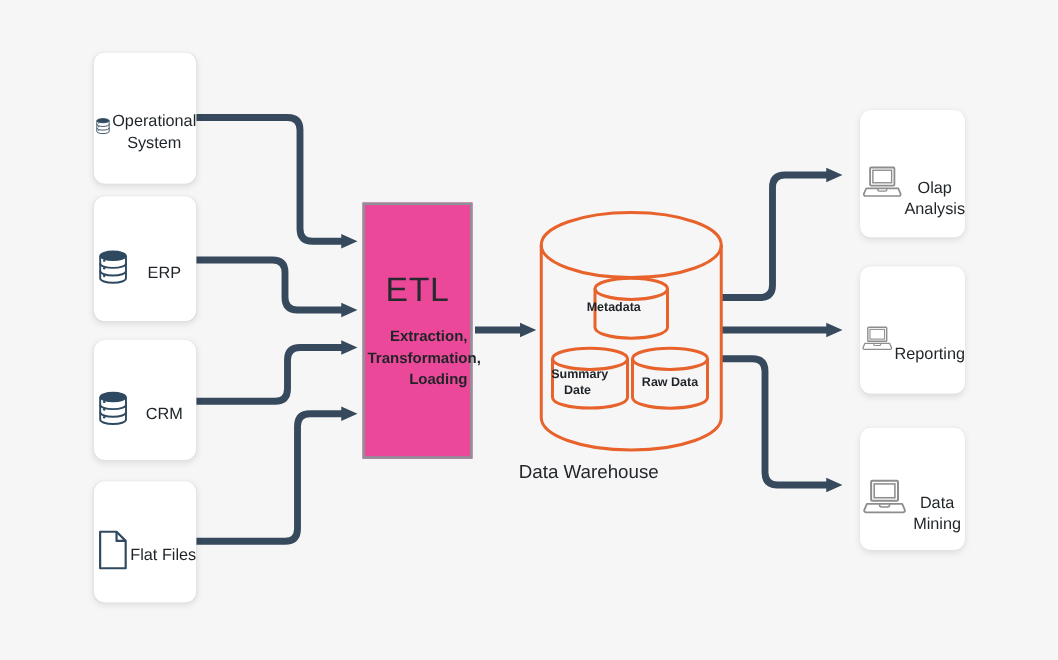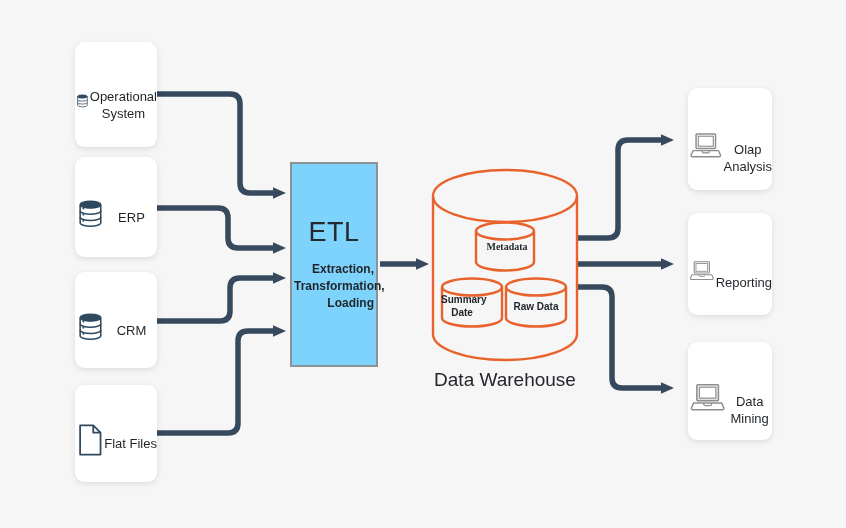--- a/index.html
+++ b/index.html
@@ -36,44 +36,44 @@
   #card-opsystem{top:42px;height:105px;box-sizing:border-box;}
   #card-erp{top:157px;height:100px;box-sizing:border-box;}
   #card-crm{top:272px;height:96px;box-sizing:border-box;}
   #card-flatfiles{top:385px;height:97px;box-sizing:border-box;}
   #card-olap{top:88px;height:102px;box-sizing:border-box;}
   #card-reporting{top:213px;height:102px;box-sizing:border-box;align-items:center;}
   #card-mining{top:342px;height:98px;box-sizing:border-box;}
   .etl-box{
     position:absolute;left:290px;top:162px;width:88px;height:205px;
     box-sizing:border-box;
-    background:#7dd3fc;
+    background:#ec4899;
     border:2px solid #8e9297;
     display:flex;flex-direction:column;align-items:center;justify-content:center;
     z-index:2;
   }
   .etl-title{
     font-size:27px;font-weight:400;color:#26292e;letter-spacing:0.5px;
   }
   .etl-subtitle{
     margin-top:13px;width:80px;
     font-size:12px;font-weight:bold;color:#1f2428;
     text-align:right;line-height:1.4;
   }
   .wh-label{
     position:absolute;z-index:3;
     font-weight:bold;color:#1f2428;font-size:10px;
     text-align:center;line-height:1.25;
   }
-  #lbl-metadata{left:472px;top:241px;width:70px;font-family:Liberation Serif, serif;}
+  #lbl-metadata{left:456px;top:241px;width:70px;}
   #lbl-summary{left:441px;top:294px;width:42px;}
   #lbl-rawdata{left:506px;top:301px;width:60px;}
   .dw-title{
     position:absolute;left:415px;top:369px;width:180px;z-index:3;
-    text-align:center;font-size:19px;font-weight:500;color:#23272b;
+    text-align:left;font-size:15px;font-weight:500;color:#23272b;
   }
 </style>
 </head>
 <body>
 
 <div class="canvas">
 
   <svg class="overlay" width="846" height="528" viewBox="0 0 846 528">
     <defs>
       <marker id="ah" markerWidth="16" markerHeight="16" refX="2" refY="7" orient="auto" markerUnits="userSpaceOnUse">

